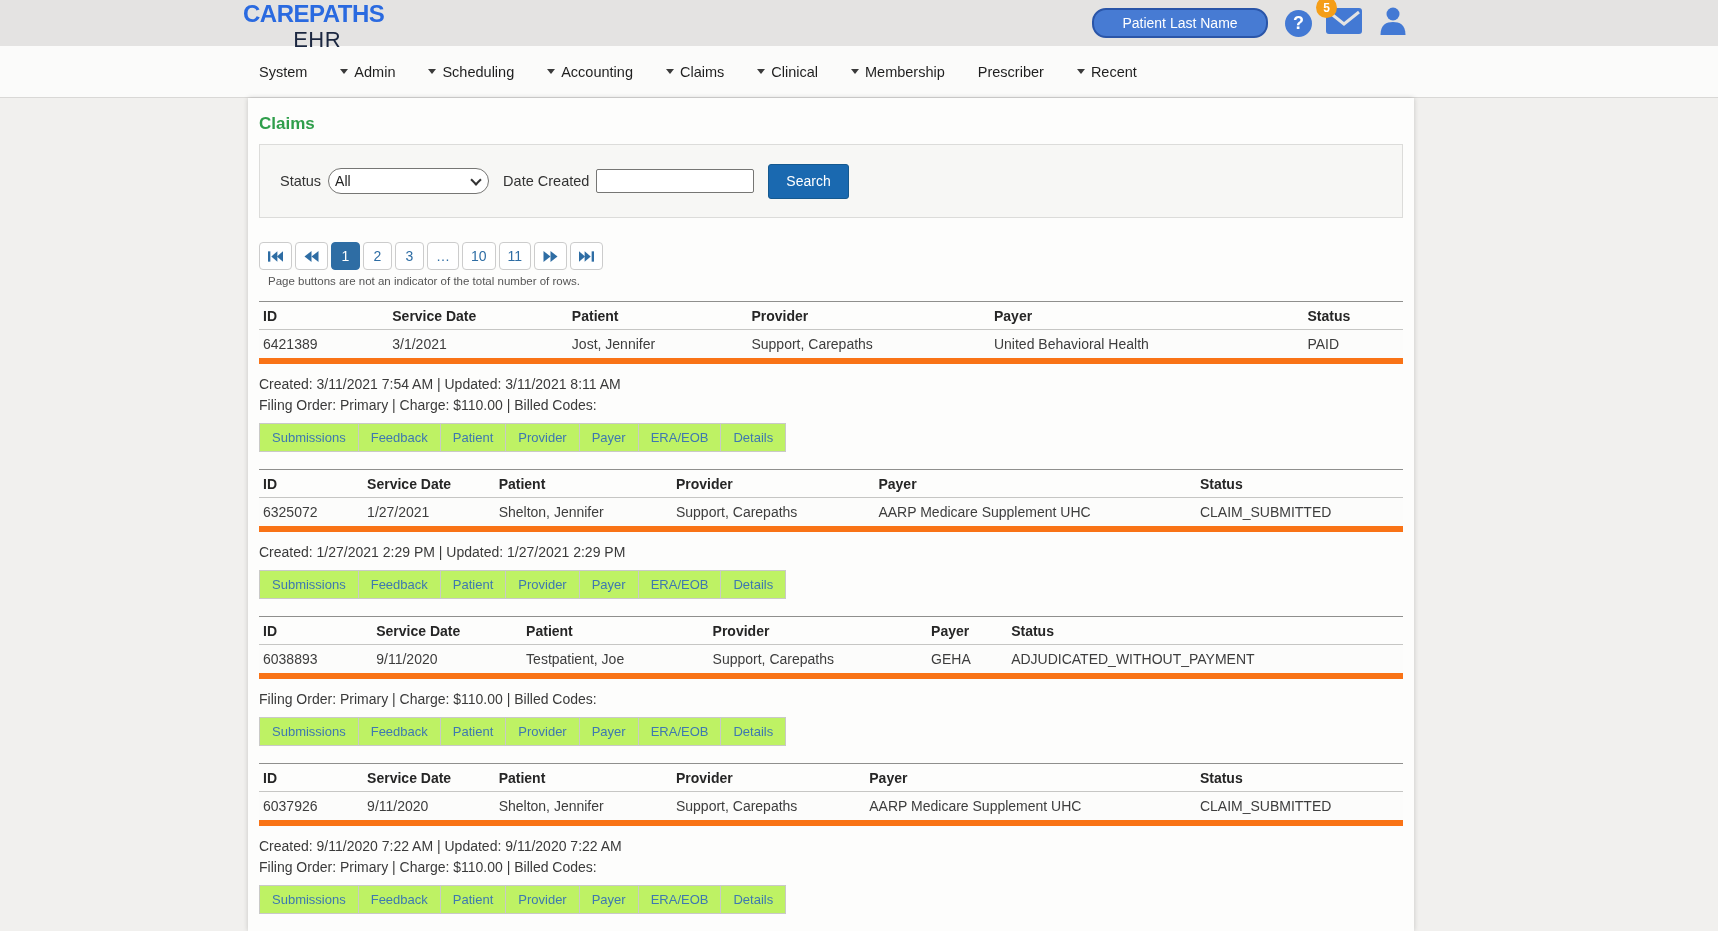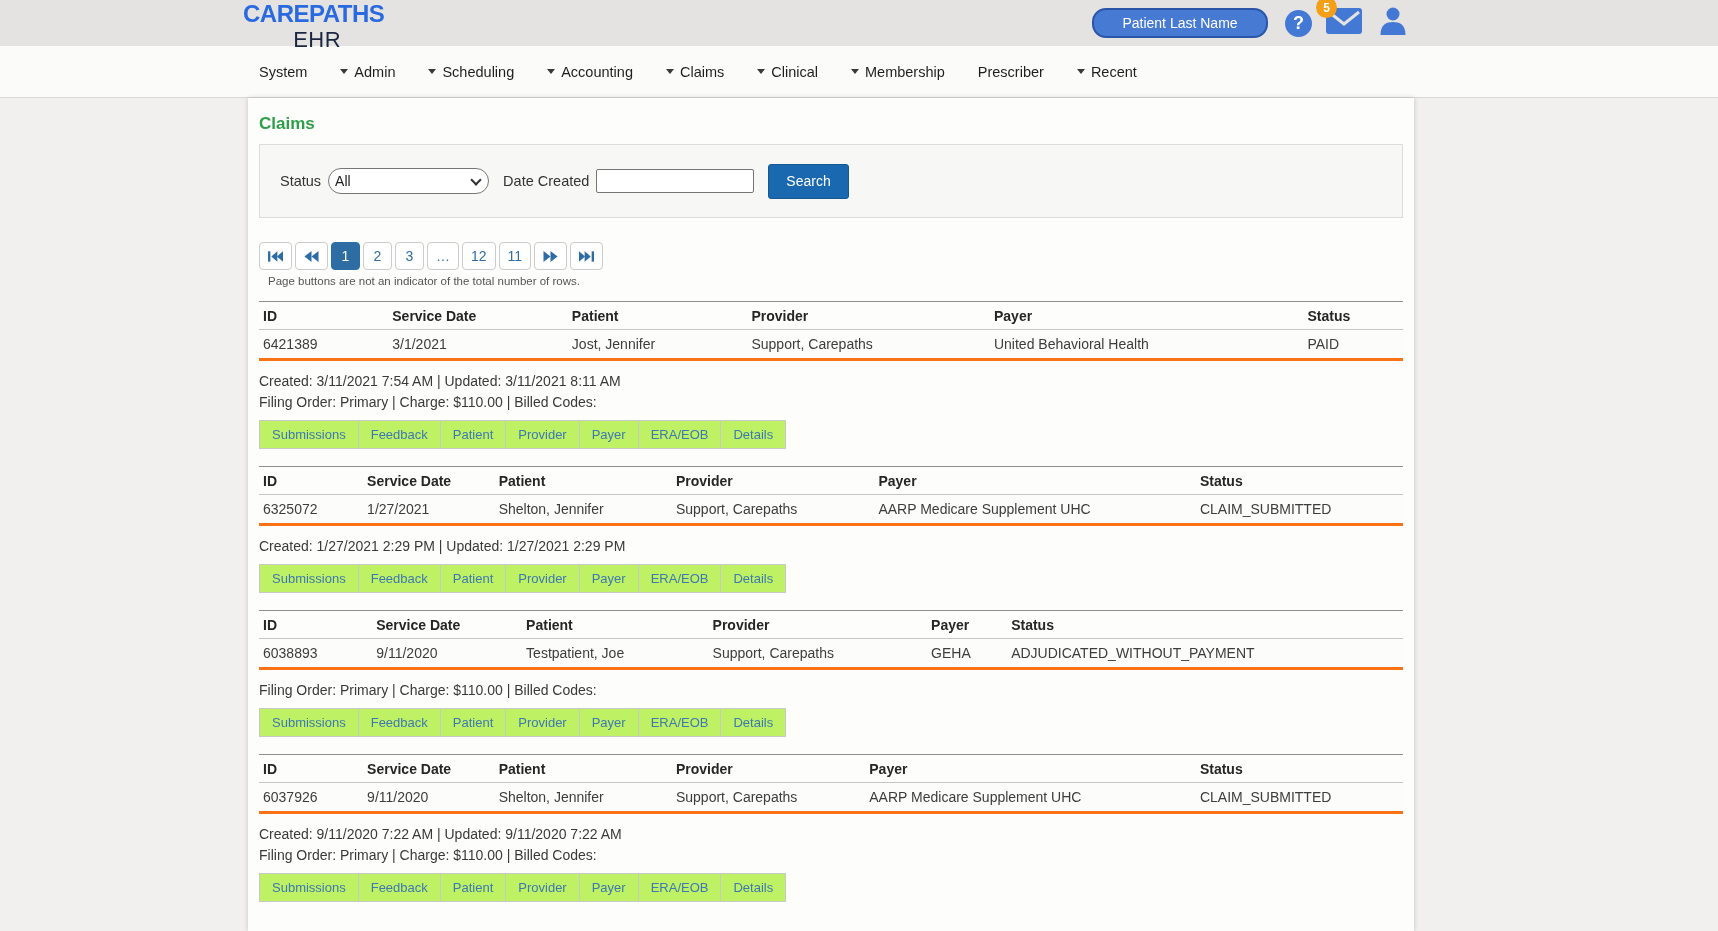--- a/index.html
+++ b/index.html
@@ -44,21 +44,21 @@
   .pg-btn { min-width:29px; height:28px; padding:0 8px; background:#fff; border:1px solid #ccc; border-radius:4px; color:#2e6da4; font-size:14px; font-family:inherit; display:flex; align-items:center; justify-content:center; cursor:pointer; }
   .pg-btn.active { background:#2e6da4; border-color:#2e6da4; color:#fff; }
   .pg-btn svg { fill:#2e6da4; }
   .pg-note { margin:5px 0 14px 9px; font-size:11.5px; color:#555; }
 
   
   .claims-list { margin-top:9px; }
   .claim-card { margin-bottom:17px; }
   .claim-table { width:100%; border-collapse:collapse; border-top:1px solid #8f8f8d; table-layout:fixed; }
   .claim-table th { text-align:left; font-size:14px; font-weight:bold; color:#262626; padding:6px 4px 5px 4px; border-bottom:1px solid #c6c6c4; overflow:hidden; white-space:nowrap; }
-  .claim-table td { font-size:14px; color:#3d3d3d; padding:6px 4px; border-bottom:3px solid #f97316; background:#fcfcfb; overflow:hidden; white-space:nowrap; }
+  .claim-table td { font-size:14px; color:#3d3d3d; padding:6px 4px; border-bottom:6px solid #f97316; background:#fcfcfb; overflow:hidden; white-space:nowrap; }
   .meta-line { margin-top:12px; font-size:14px; color:#3a3a3a; }
   .meta-line + .meta-line { margin-top:5px; }
   .act-row { margin-top:10px; display:inline-flex; }
   .act-btn { border:1px solid #c9c9c7; background:#bef264; color:#3e78b0; font-size:13px; font-family:inherit; padding:6px 12px; margin-left:-1px; cursor:pointer; }
   .act-btn:first-child { margin-left:0; }
 </style>
 </head>
 <body>
 
 <div class="topbar">
@@ -152,21 +152,21 @@
         <button class="pg-btn">
           <svg width="15" height="11" viewBox="0 0 15 11">
             <path d="M7.5 0 L0.5 5.5 L7.5 11 Z"></path>
             <path d="M14.5 0 L7.5 5.5 L14.5 11 Z"></path>
           </svg>
         </button>
         <button class="pg-btn active">1</button>
         <button class="pg-btn">2</button>
         <button class="pg-btn">3</button>
         <button class="pg-btn">…</button>
-        <button class="pg-btn">12</button>
+        <button class="pg-btn">10</button>
         <button class="pg-btn">11</button>
         <button class="pg-btn">
           <svg width="15" height="11" viewBox="0 0 15 11">
             <path d="M0.5 0 L7.5 5.5 L0.5 11 Z"></path>
             <path d="M7.5 0 L14.5 5.5 L7.5 11 Z"></path>
           </svg>
         </button>
         <button class="pg-btn">
           <svg width="15" height="11" viewBox="0 0 16 11">
             <path d="M0 0 L6.5 5.5 L0 11 Z"></path>

